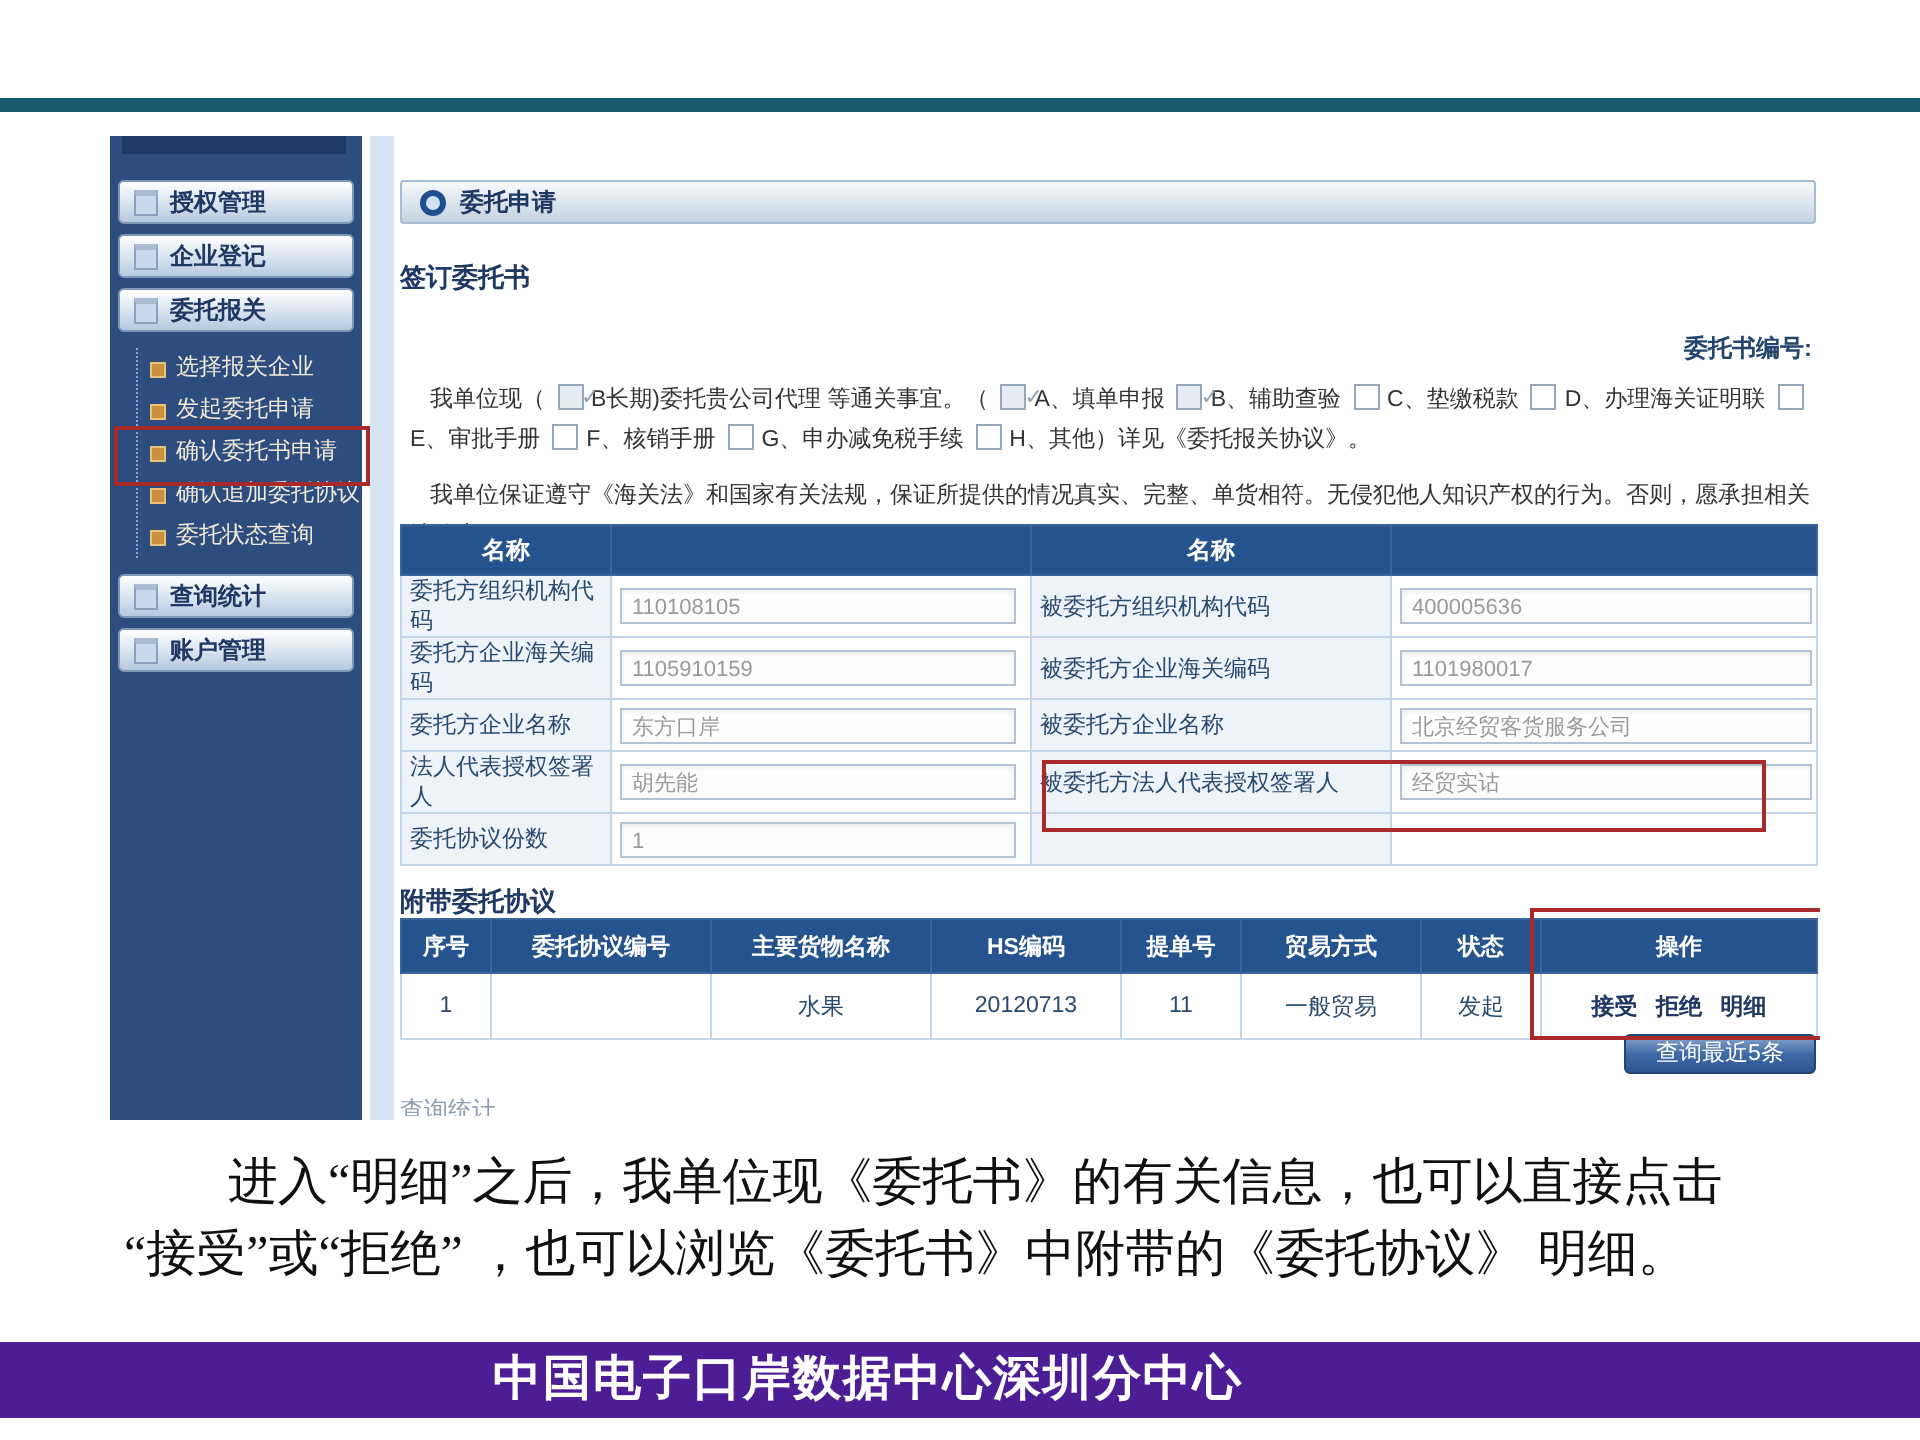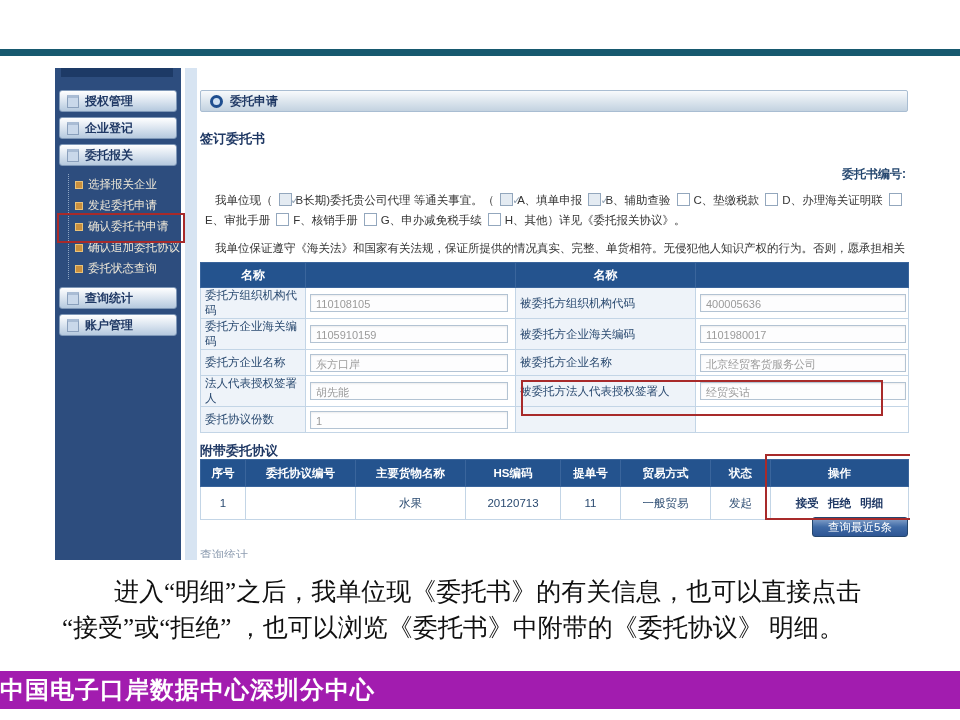--- a/index.html
+++ b/index.html
@@ -1,21 +1,21 @@
 <!DOCTYPE html>
 <html><head>
 <meta charset="utf-8">
 <style>
   html,body{margin:0;padding:0;width:960px;height:720px;background:#fff;overflow:hidden;
     font-family:"Liberation Sans","DejaVu Sans",sans-serif;}
   .abs{position:absolute;}
   
   #top-rule{left:0;top:49px;width:960px;height:7px;background:#17596f;}
-  #footer{left:0;top:671px;width:960px;height:38px;background:#a21caf;color:#fff;
-    font-weight:bold;font-size:24px;line-height:38px;text-align:left;
+  #footer{left:0;top:671px;width:960px;height:38px;background:#4c1d95;color:#fff;
+    font-weight:bold;font-size:24px;line-height:38px;text-align:center;
     padding-right:92px;box-sizing:border-box;letter-spacing:1px;}
   #caption{left:62px;top:574px;width:838px;color:#101010;
     font-family:"Liberation Serif","DejaVu Serif",serif;font-size:25px;line-height:36px;}
   #caption .l1{text-indent:52px;}
   
   #shot{left:55px;top:68px;width:855px;height:492px;background:#fff;overflow:hidden;}
   
   #sidebar{left:0;top:0;width:126px;height:492px;background:#2d4d7e;padding-top:22px;box-sizing:border-box;}
   #sidebar-topstrip{left:6px;top:0;width:112px;height:9px;background:#1d3a66;}
   .menu-btn{width:118px;height:22px;margin:0 auto 5px auto;border:1px solid #7f98b8;border-radius:3px;

